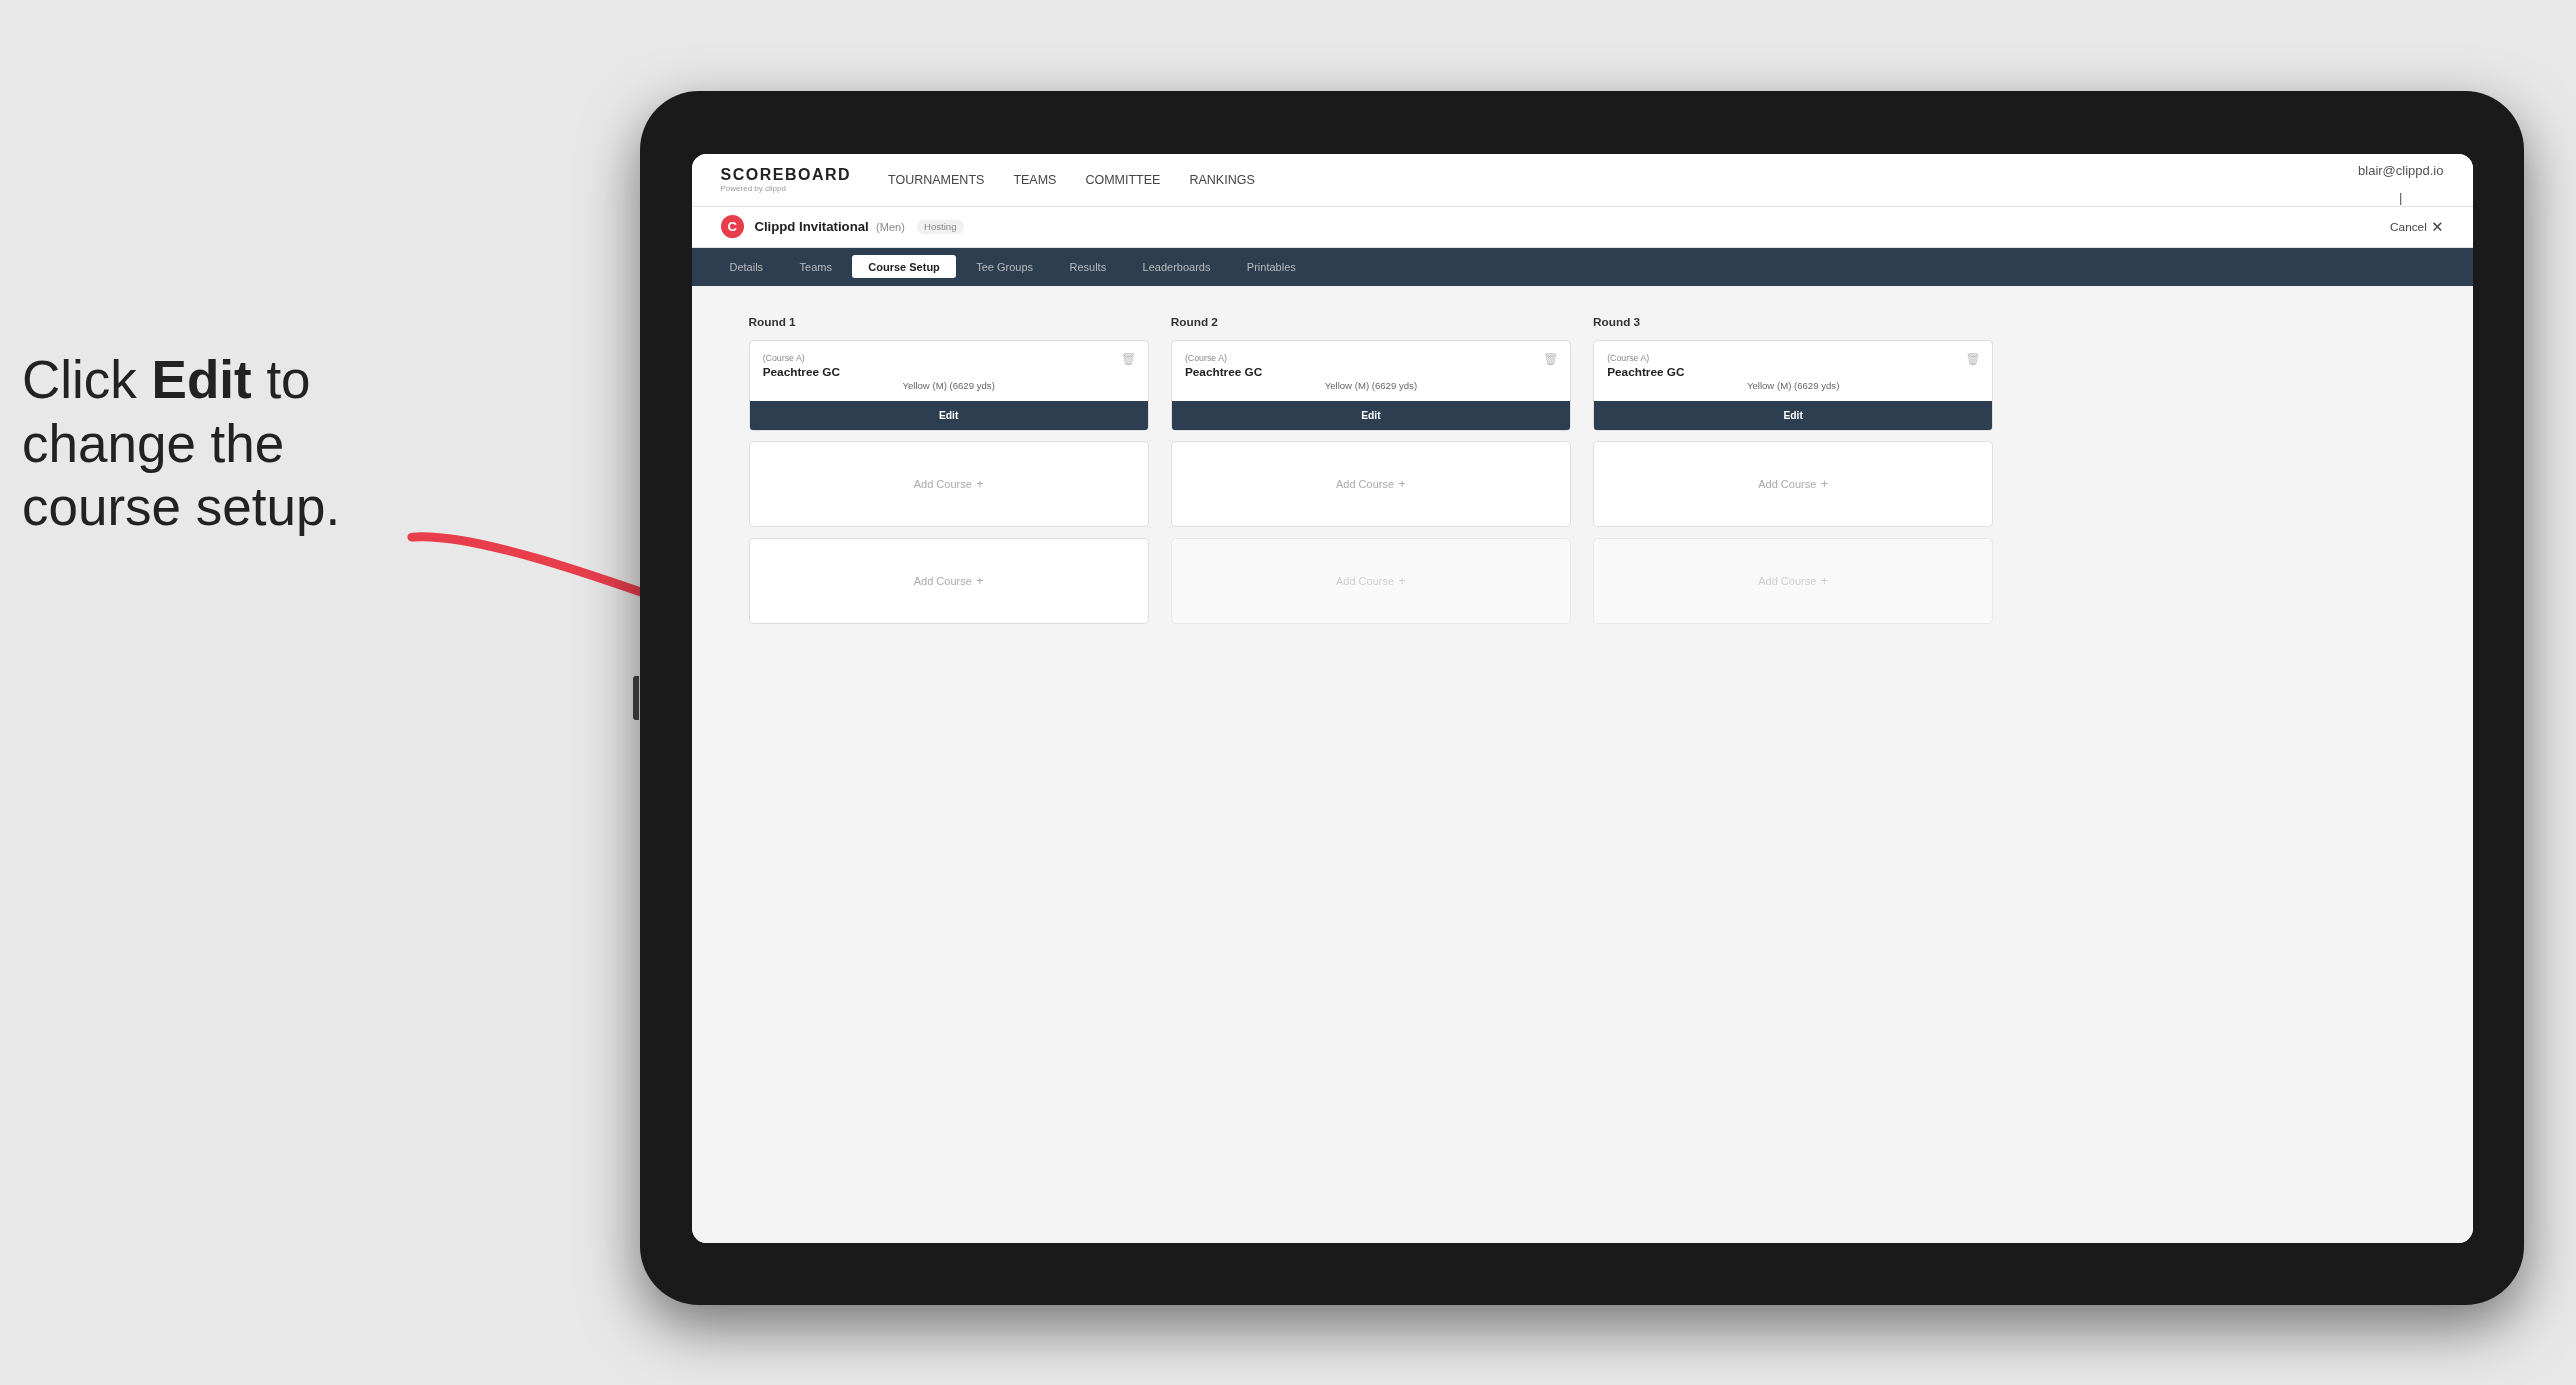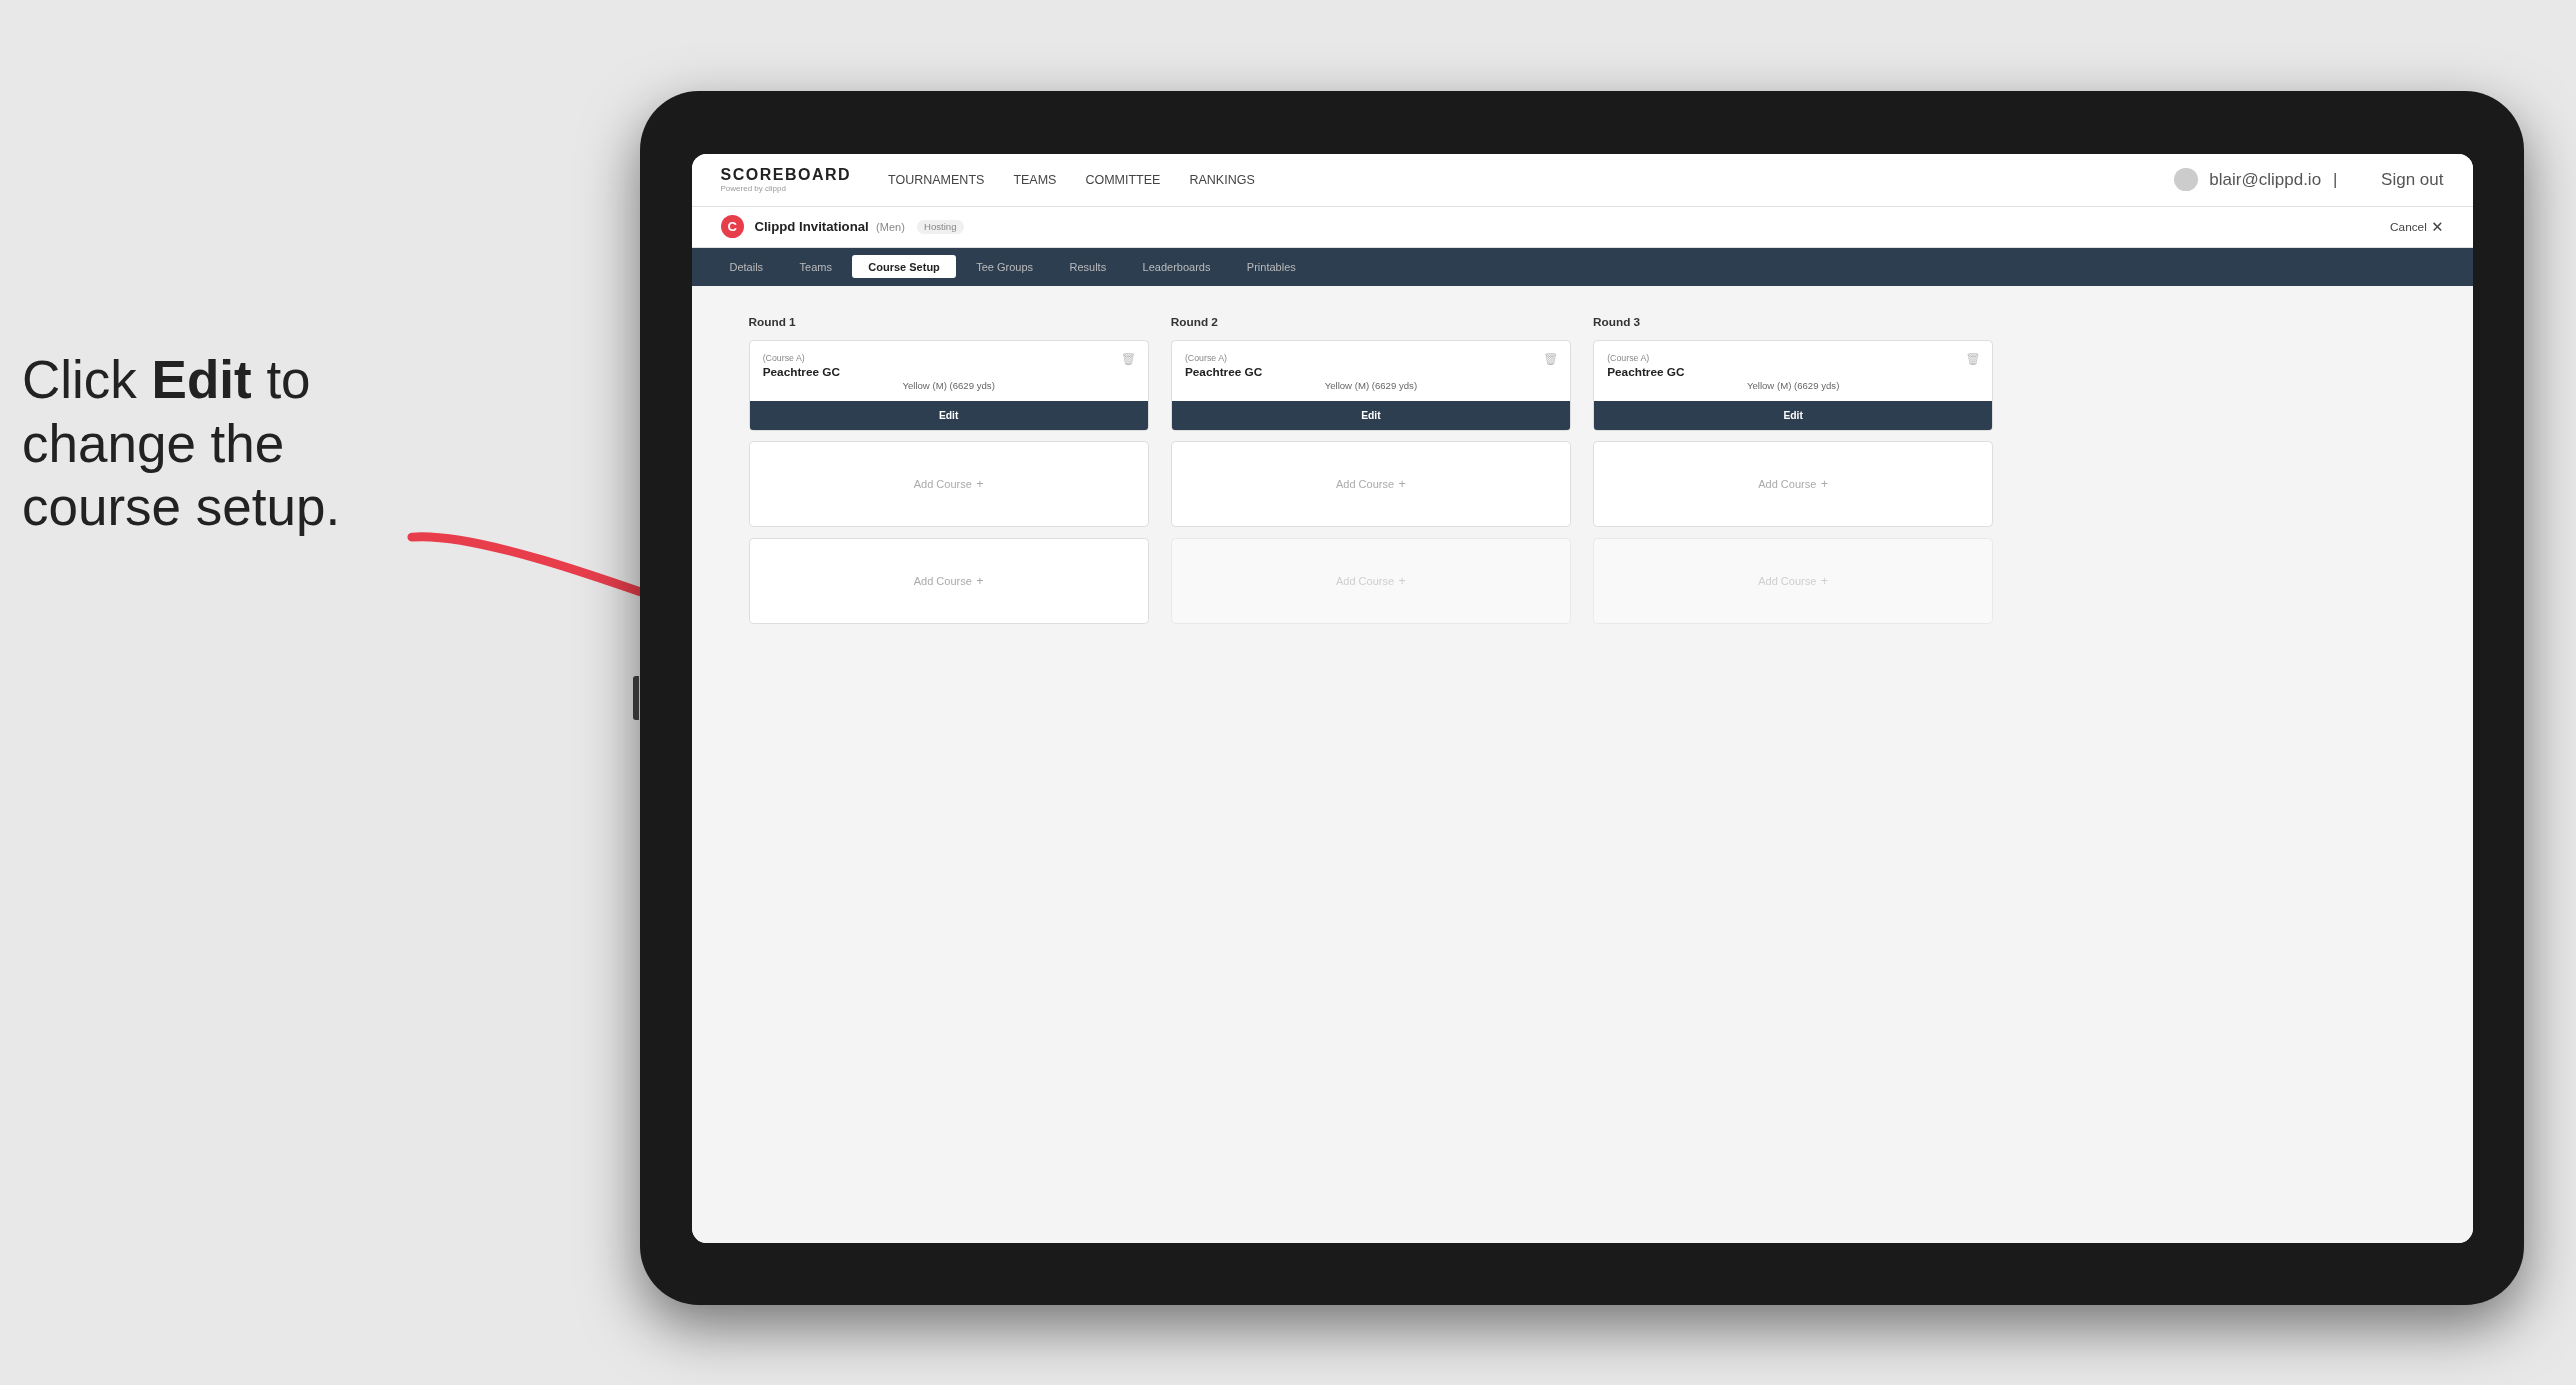--- a/index.html
+++ b/index.html
@@ -90,22 +90,23 @@
       text-decoration: none;
       font-weight: 500;
       cursor: pointer;
       padding: 2.9px 0;
     }
 
     .nav-user {
       display: flex;
       align-items: center;
       gap: 11.8px;
-      font-size: 17px;
+      font-size: 13px;
       color: #555;
+      flex-direction: column;
     }
     .user-avatar {
       width: 23.6px;
       height: 23.6px;
       background: #ccc;
       border-radius: 50%;
     }
     .sign-out {
       color: #555;
       cursor: pointer;

